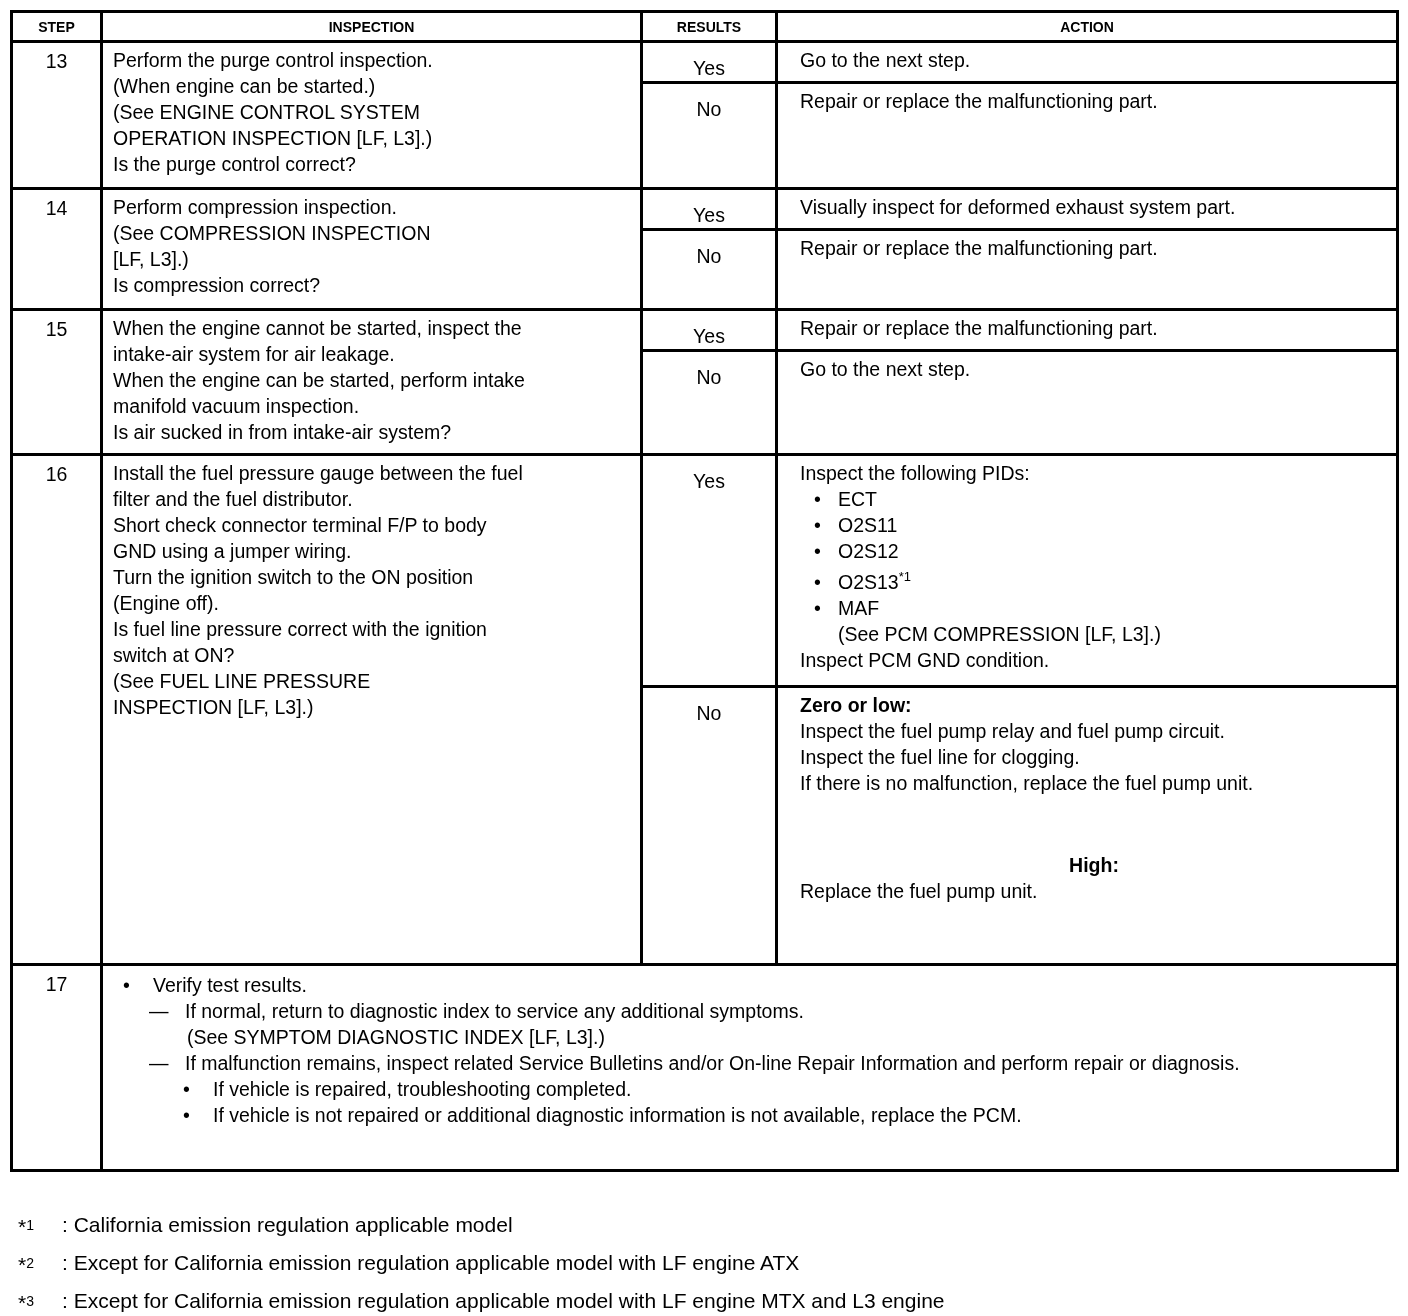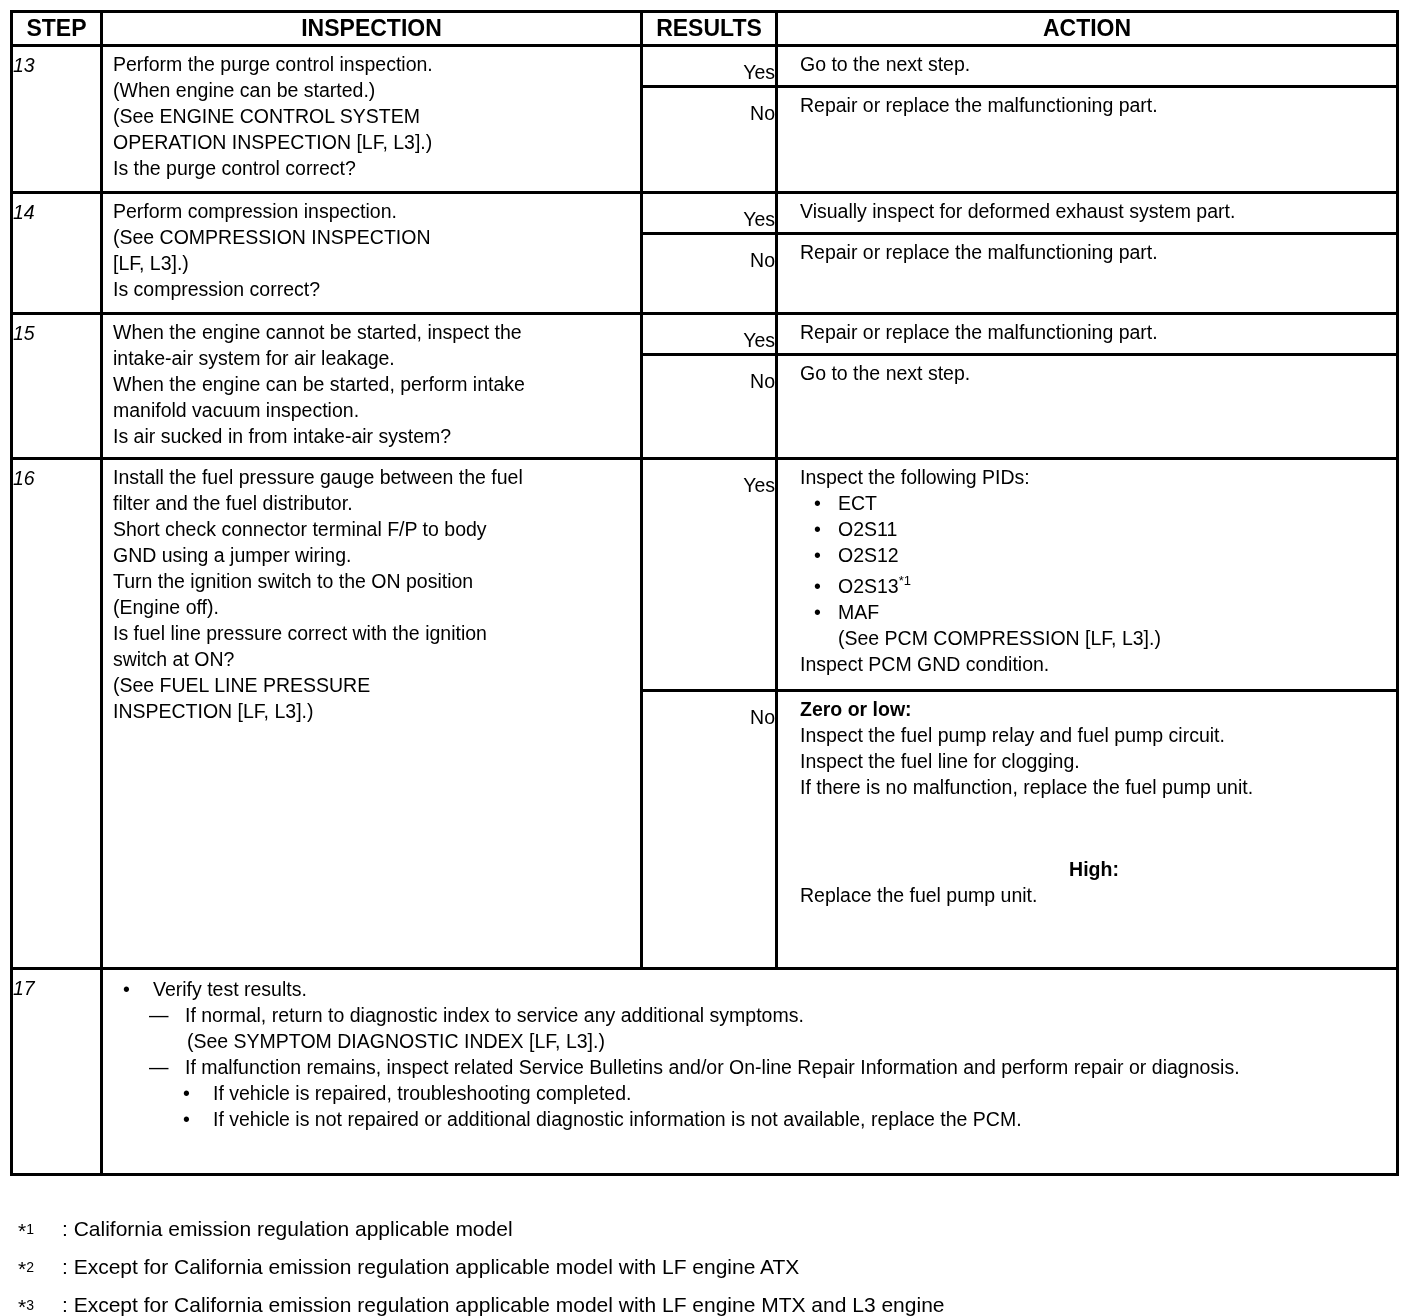--- a/index.html
+++ b/index.html
@@ -7,33 +7,33 @@
   body {
     width:1408px; min-height:1316px;
     font-family:"Liberation Sans", sans-serif;
     color:#000;
   }
   .page { padding:10px 11px 0 10px; }
 
   table.diag { border-collapse:collapse; width:1386px; table-layout:fixed; }
   .diag th, .diag td { border:3px solid #000; }
   .diag th {
-    font-size:23px; font-weight:bold; text-align:center;
+    font-size:14px; font-weight:bold; text-align:center;
     vertical-align:middle; padding:2px 0;
   }
   .diag td { font-size:19.5px; line-height:26px; vertical-align:top; }
 
   col.c-step { width:90px; }
   col.c-insp { width:540px; }
   col.c-res  { width:135px; }
   col.c-act  { width:621px; }
 
-  .step-cell { text-align:left; padding-top:5px;font-style:italic; }
+  .step-cell { text-align:center; padding-top:5px; }
   .insp-cell { padding:4px 18px 4px 10px; white-space:pre-line; }
-  .res-cell  { text-align:right; padding-top:12px; }
+  .res-cell  { text-align:center; padding-top:12px; }
   .act-cell  { padding:4px 8px 4px 22px; }
 
   .pre  { white-space:pre-line; }
   .bold { font-weight:bold; }
   .gap  { margin-top:56px;text-align:center; }
 
   .pid-row { padding-left:14px; }
   .blt { display:inline-block; width:24px; }
   .blt::before { content:"\2022"; }
   .see-note { padding-left:38px; }

